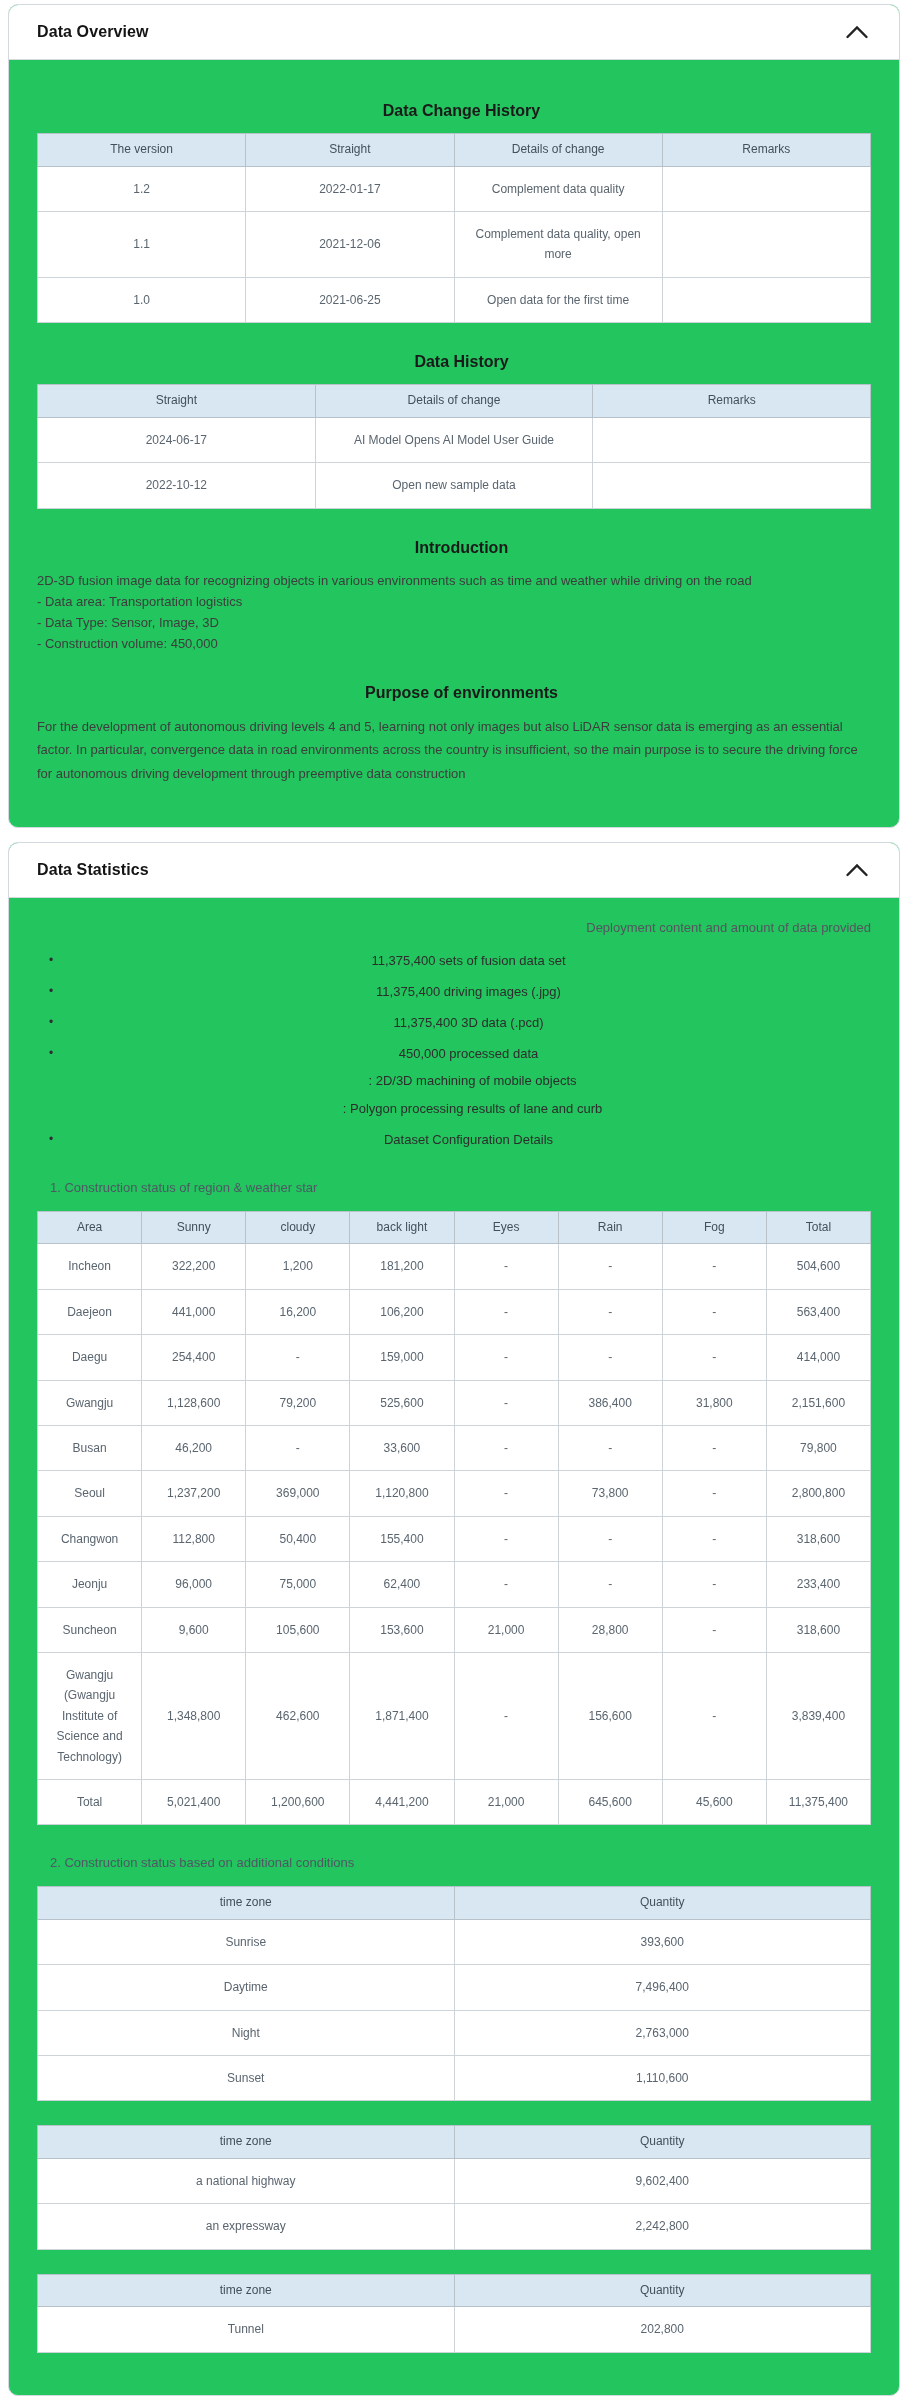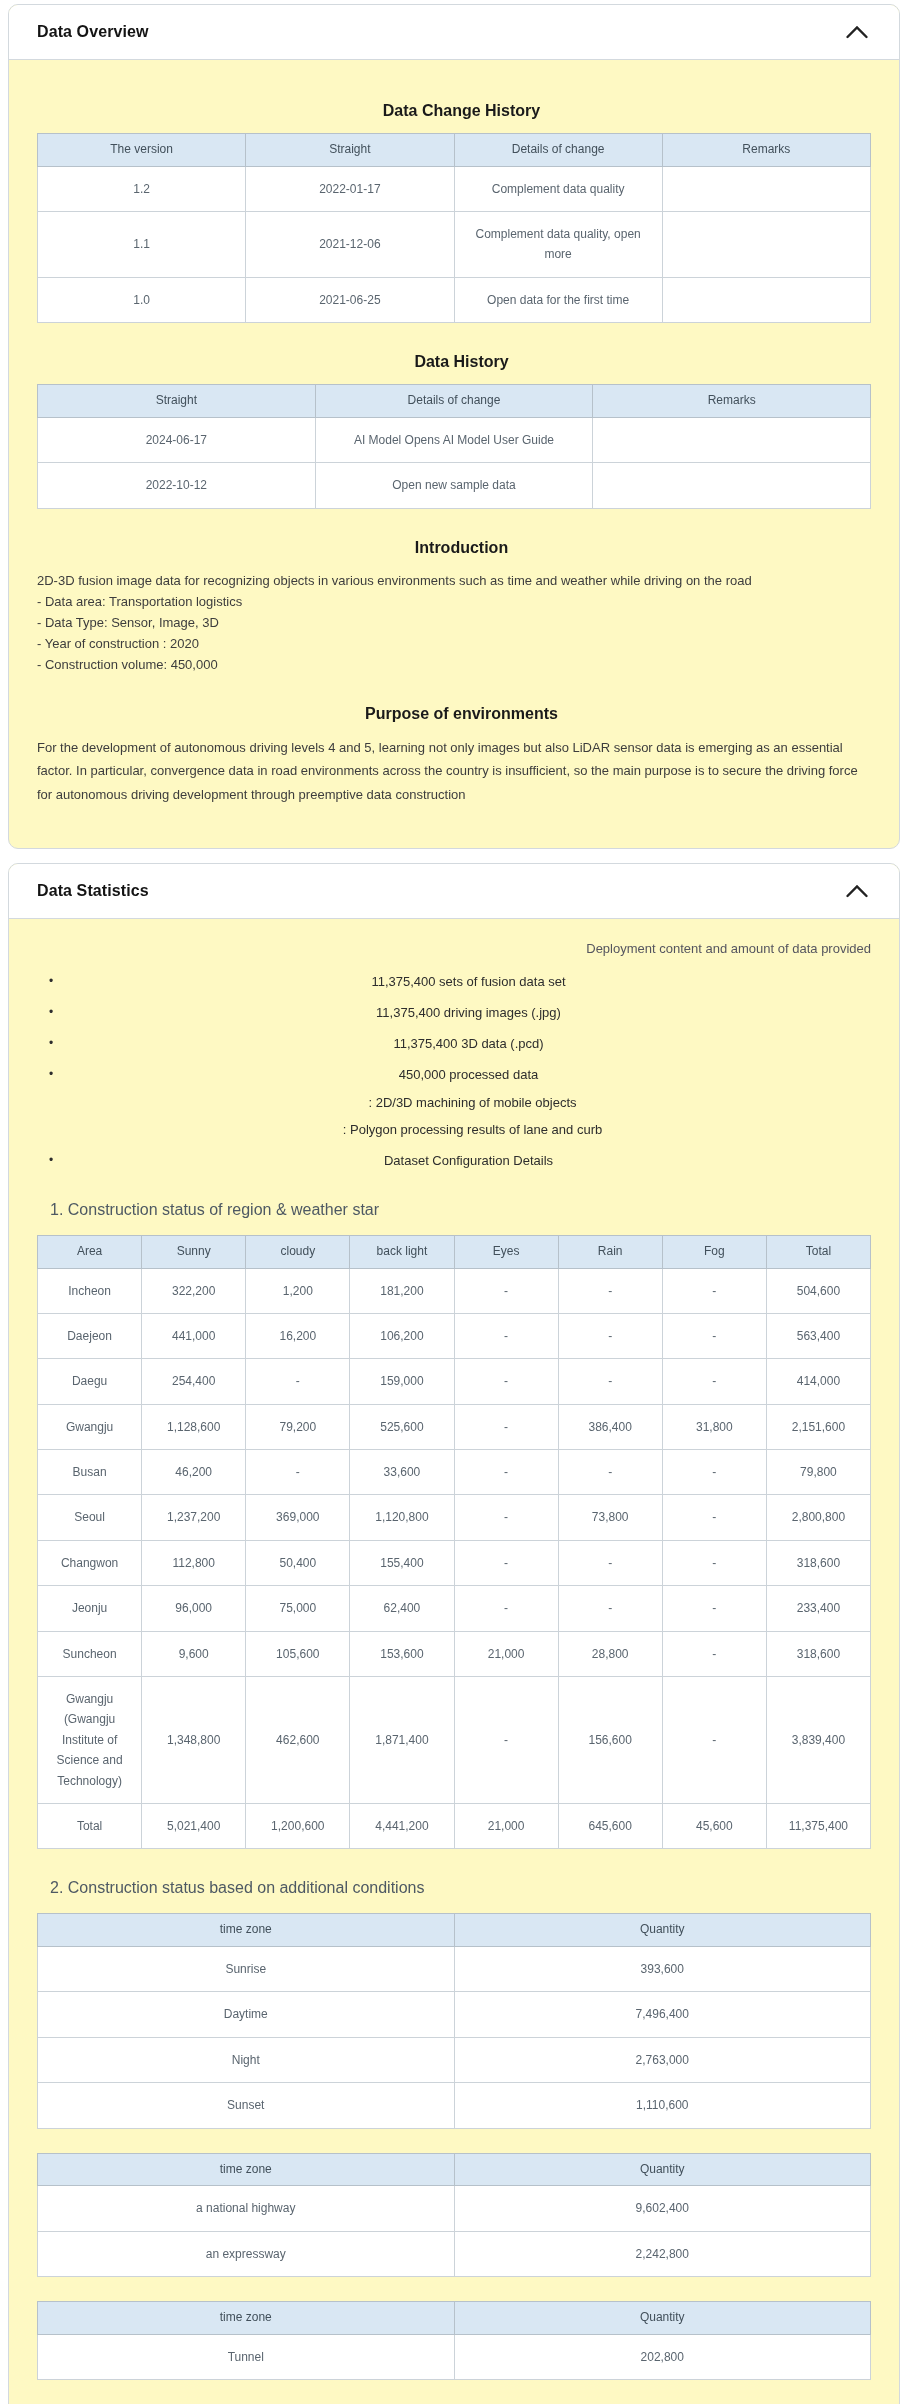--- a/index.html
+++ b/index.html
@@ -6,21 +6,21 @@
   html, body { margin: 0; padding: 0; background: #ffffff; }
   body {
     font-family: "Liberation Sans", sans-serif;
     width: 908px;
     padding: 4px 8px 8px 8px;
     color: #3b3b3b;
   }
   .card {
     border: 1px solid #d3d9de;
     border-radius: 10px;
-    background: #fef9c3;
+    background: #22c55e;
     overflow: hidden;
     margin-bottom: 14px;
   }
   .card-header {
     background: #ffffff;
     border-bottom: 1px solid #d3d9de;
     display: flex;
     align-items: center;
     justify-content: space-between;
     padding: 18px 28px;
@@ -106,21 +106,21 @@
     content: "•";
     position: absolute;
     left: 0;
     top: 0;
     color: #2d2d2d;
     font-size: 12px;
   }
   ul.bullets .subline { margin-top: 7px; color: #2d2d2d; margin-left: 8px; }
 
   .table-label {
-    font-size: 16px;
+    font-size: 13px;
     color: #4e5963;
     margin: 30px 0 16px 0;
     padding-left: 13px;
   }
   .small-table-wrap { margin-bottom: 24px; }
 </style>
 </head>
 <body>
 
 <section class="card">
@@ -187,21 +187,20 @@
             <td></td>
           </tr>
         </tbody>
       </table>
 
     <h3 class="section-heading">Introduction</h3>
     <div class="intro-lines">
         <div>2D-3D fusion image data for recognizing objects in various environments such as time and weather while driving on the road</div>
         <div>- Data area: Transportation logistics</div>
         <div>- Data Type: Sensor, Image, 3D</div>
-        <div>- Year of construction : 2020</div>
         <div>- Construction volume: 450,000</div>
       </div>
 
     <h3 class="section-heading">Purpose of environments</h3>
     <p class="para">For the development of autonomous driving levels 4 and 5, learning not only images but also LiDAR sensor data is emerging as an essential factor. In particular, convergence data in road environments across the country is insufficient, so the main purpose is to secure the driving force for autonomous driving development through preemptive data construction</p>
 
   </div>
 </section>
 
 <section class="card">

